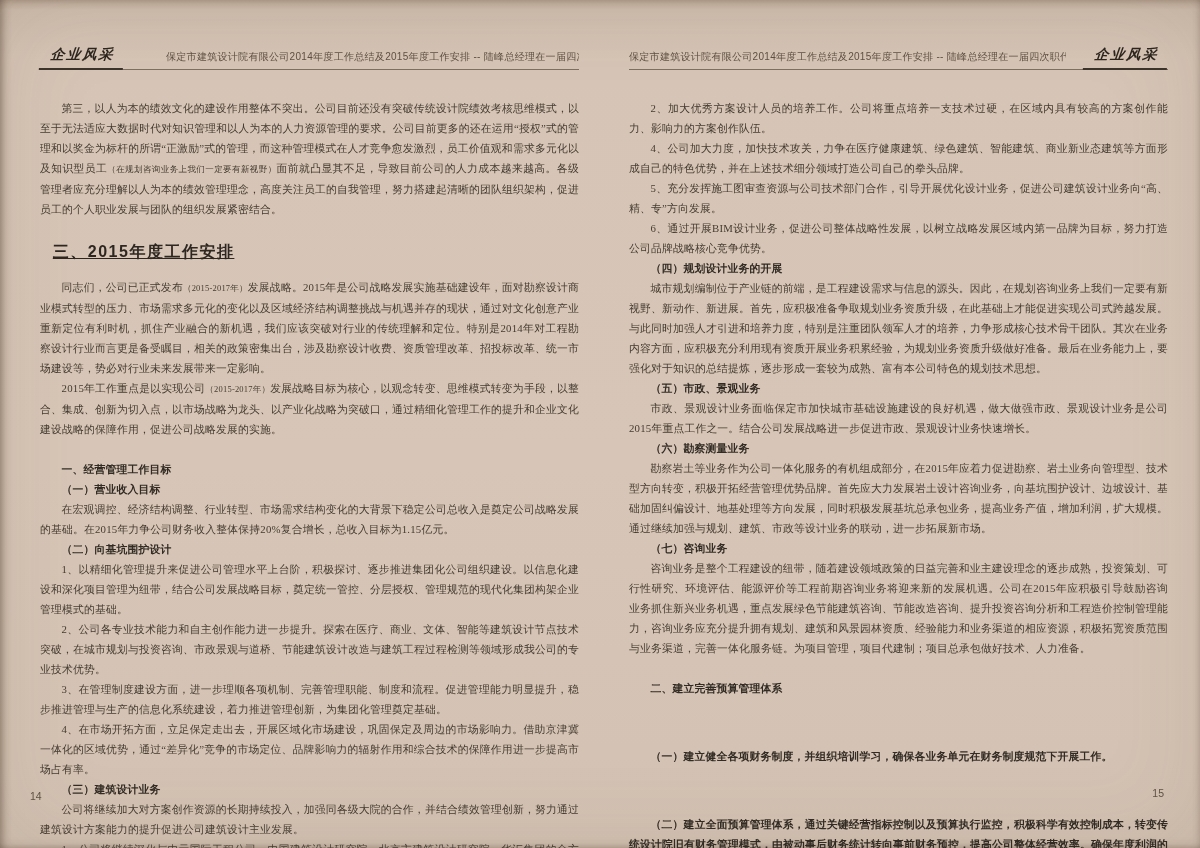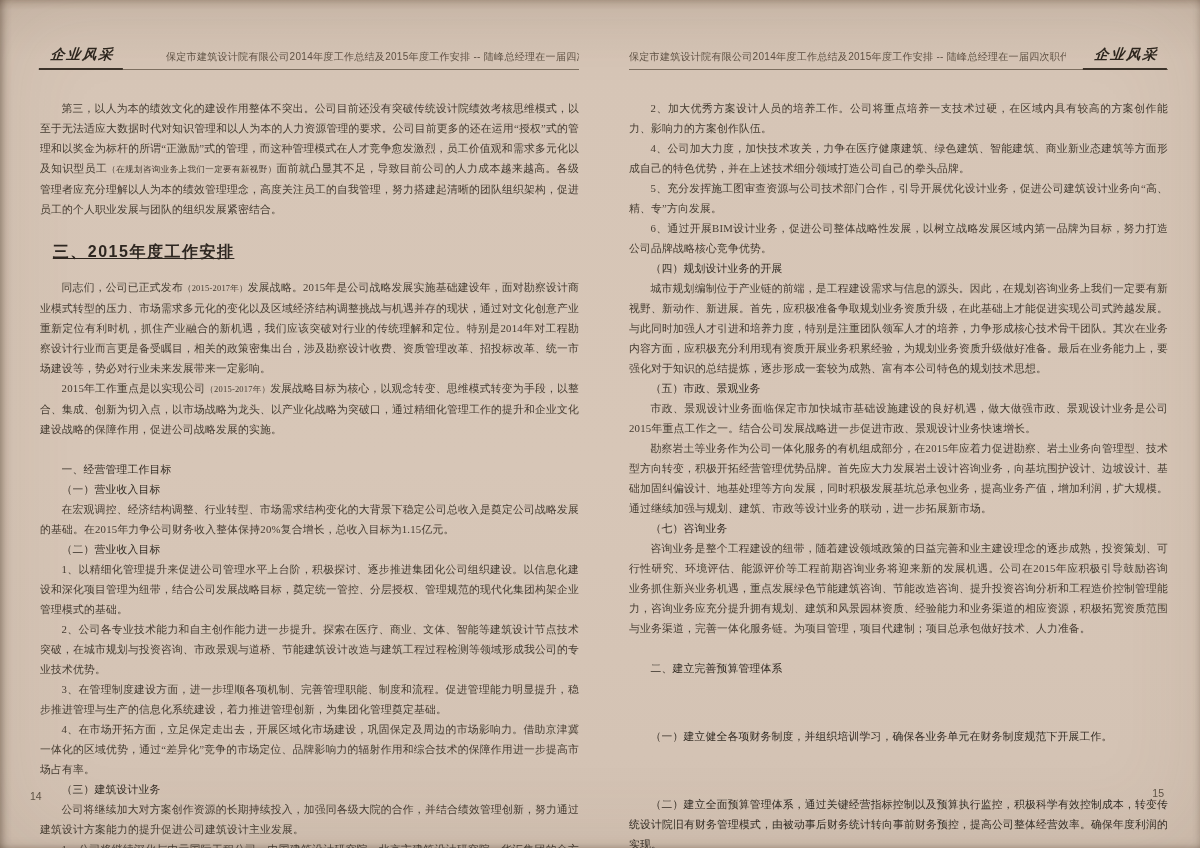--- a/index.html
+++ b/index.html
@@ -33,21 +33,21 @@
     font-size:10px;color:#5d5042;letter-spacing:.3px;
     white-space:nowrap;overflow:hidden;
   }
   .page-left .run-title{margin-left:42px;}
   .page-right .run-title{flex:1;text-align:right;margin-right:18px;}
   .page-body{padding-top:28px;text-align:justify;}
   .blk{font-size:10.8px;line-height:20px;letter-spacing:.2px;}
   .p{text-indent:2em;}
   .h2,.h3,.pb{
     font-family:"Liberation Sans","DejaVu Sans",sans-serif;
-    font-weight:400;color:#322b23;text-indent:2em;
+    font-weight:700;color:#322b23;text-indent:2em;
   }
   .pb{text-indent:2em;margin-top:48px;}
   .h1{
     font-family:"Liberation Sans","DejaVu Sans",sans-serif;
     font-weight:700;font-size:16px;line-height:26px;color:#2e2721;
     letter-spacing:1.5px;text-indent:.8em;
     margin:20px 0 12px 0;
     text-decoration:underline;
   }
   .gap{margin-top:20px;}
@@ -72,21 +72,21 @@
         <span class="run-title">保定市建筑设计院有限公司2014年度工作总结及2015年度工作安排 -- 陆峰总经理在一届四次职代会暨2015年工作会议的讲话</span>
       </div>
       <div class="page-body">
           <div class="blk p"><span>第三，以人为本的绩效文化的建设作用整体不突出。公司目前还没有突破传统设计院绩效考核思维模式，以至于无法适应大数据时代对知识管理和以人为本的人力资源管理的要求。公司目前更多的还在运用“授权”式的管理和以奖金为标杆的所谓“正激励”式的管理，而这种管理模式在人才竞争愈发激烈，员工价值观和需求多元化以及知识型员工</span><span class="small">（在规划咨询业务上我们一定要有新视野）</span><span>面前就凸显其不足，导致目前公司的人力成本越来越高。各级管理者应充分理解以人为本的绩效管理理念，高度关注员工的自我管理，努力搭建起清晰的团队组织架构，促进员工的个人职业发展与团队的组织发展紧密结合。</span></div>
           <div class="blk h1"><span>三、2015年度工作安排</span></div>
           <div class="blk p"><span>同志们，公司已正式发布</span><span class="small">（2015-2017年）</span><span>发展战略。2015年是公司战略发展实施基础建设年，面对勘察设计商业模式转型的压力、市场需求多元化的变化以及区域经济结构调整挑战与机遇并存的现状，通过对文化创意产业重新定位有利时机，抓住产业融合的新机遇，我们应该突破对行业的传统理解和定位。特别是2014年对工程勘察设计行业而言更是备受瞩目，相关的政策密集出台，涉及勘察设计收费、资质管理改革、招投标改革、统一市场建设等，势必对行业未来发展带来一定影响。</span></div>
           <div class="blk p"><span>2015年工作重点是以实现公司</span><span class="small">（2015-2017年）</span><span>发展战略目标为核心，以观念转变、思维模式转变为手段，以整合、集成、创新为切入点，以市场战略为龙头、以产业化战略为突破口，通过精细化管理工作的提升和企业文化建设战略的保障作用，促进公司战略发展的实施。</span></div>
           <div class="blk h2 gap"><span>一、经营管理工作目标</span></div>
           <div class="blk h3"><span>（一）营业收入目标</span></div>
           <div class="blk p"><span>在宏观调控、经济结构调整、行业转型、市场需求结构变化的大背景下稳定公司总收入是奠定公司战略发展的基础。在2015年力争公司财务收入整体保持20%复合增长，总收入目标为1.15亿元。</span></div>
-          <div class="blk h3"><span>（二）营业收入目标</span></div>
+          <div class="blk h3"><span>（二）向基坑围护设计</span></div>
           <div class="blk p"><span>1、以精细化管理提升来促进公司管理水平上台阶，积极探讨、逐步推进集团化公司组织建设。以信息化建设和深化项目管理为纽带，结合公司发展战略目标，奠定统一管控、分层授权、管理规范的现代化集团构架企业管理模式的基础。</span></div>
           <div class="blk p"><span>2、公司各专业技术能力和自主创作能力进一步提升。探索在医疗、商业、文体、智能等建筑设计节点技术突破，在城市规划与投资咨询、市政景观与道桥、节能建筑设计改造与建筑工程过程检测等领域形成我公司的专业技术优势。</span></div>
           <div class="blk p"><span>3、在管理制度建设方面，进一步理顺各项机制、完善管理职能、制度和流程。促进管理能力明显提升，稳步推进管理与生产的信息化系统建设，着力推进管理创新，为集团化管理奠定基础。</span></div>
           <div class="blk p"><span>4、在市场开拓方面，立足保定走出去，开展区域化市场建设，巩固保定及周边的市场影响力。借助京津冀一体化的区域优势，通过“差异化”竞争的市场定位、品牌影响力的辐射作用和综合技术的保障作用进一步提高市场占有率。</span></div>
           <div class="blk h3"><span>（三）建筑设计业务</span></div>
           <div class="blk p"><span>公司将继续加大对方案创作资源的长期持续投入，加强同各级大院的合作，并结合绩效管理创新，努力通过建筑设计方案能力的提升促进公司建筑设计主业发展。</span></div>
           <div class="blk p"><span>1、公司将继续深化与中元国际工程公司、中国建筑设计研究院、北京市建筑设计研究院、华汇集团的全方位合作，并在合作中不断学习、总结和提升。</span></div>
         </div>
     </div>
 
@@ -97,20 +97,21 @@
       </div>
       <div class="page-body">
           <div class="blk p"><span>2、加大优秀方案设计人员的培养工作。公司将重点培养一支技术过硬，在区域内具有较高的方案创作能力、影响力的方案创作队伍。</span></div>
           <div class="blk p"><span>4、公司加大力度，加快技术攻关，力争在医疗健康建筑、绿色建筑、智能建筑、商业新业态建筑等方面形成自己的特色优势，并在上述技术细分领域打造公司自己的拳头品牌。</span></div>
           <div class="blk p"><span>5、充分发挥施工图审查资源与公司技术部门合作，引导开展优化设计业务，促进公司建筑设计业务向“高、精、专”方向发展。</span></div>
           <div class="blk p"><span>6、通过开展BIM设计业务，促进公司整体战略性发展，以树立战略发展区域内第一品牌为目标，努力打造公司品牌战略核心竞争优势。</span></div>
           <div class="blk h3"><span>（四）规划设计业务的开展</span></div>
           <div class="blk p"><span>城市规划编制位于产业链的前端，是工程建设需求与信息的源头。因此，在规划咨询业务上我们一定要有新视野、新动作、新进展。首先，应积极准备争取规划业务资质升级，在此基础上才能促进实现公司式跨越发展。与此同时加强人才引进和培养力度，特别是注重团队领军人才的培养，力争形成核心技术骨干团队。其次在业务内容方面，应积极充分利用现有资质开展业务积累经验，为规划业务资质升级做好准备。最后在业务能力上，要强化对于知识的总结提炼，逐步形成一套较为成熟、富有本公司特色的规划技术思想。</span></div>
           <div class="blk h3"><span>（五）市政、景观业务</span></div>
           <div class="blk p"><span>市政、景观设计业务面临保定市加快城市基础设施建设的良好机遇，做大做强市政、景观设计业务是公司2015年重点工作之一。结合公司发展战略进一步促进市政、景观设计业务快速增长。</span></div>
+          <div class="blk h3"><span>（六）勘察测量业务</span></div>
           <div class="blk p"><span>勘察岩土等业务作为公司一体化服务的有机组成部分，在2015年应着力促进勘察、岩土业务向管理型、技术型方向转变，积极开拓经营管理优势品牌。首先应大力发展岩土设计咨询业务，向基坑围护设计、边坡设计、基础加固纠偏设计、地基处理等方向发展，同时积极发展基坑总承包业务，提高业务产值，增加利润，扩大规模。通过继续加强与规划、建筑、市政等设计业务的联动，进一步拓展新市场。</span></div>
           <div class="blk h3"><span>（七）咨询业务</span></div>
           <div class="blk p"><span>咨询业务是整个工程建设的纽带，随着建设领域政策的日益完善和业主建设理念的逐步成熟，投资策划、可行性研究、环境评估、能源评价等工程前期咨询业务将迎来新的发展机遇。公司在2015年应积极引导鼓励咨询业务抓住新兴业务机遇，重点发展绿色节能建筑咨询、节能改造咨询、提升投资咨询分析和工程造价控制管理能力，咨询业务应充分提升拥有规划、建筑和风景园林资质、经验能力和业务渠道的相应资源，积极拓宽资质范围与业务渠道，完善一体化服务链。为项目管理，项目代建制；项目总承包做好技术、人力准备。</span></div>
           <div class="blk h2 gap"><span>二、建立完善预算管理体系</span></div>
           <div class="blk pb"><span>（一）建立健全各项财务制度，并组织培训学习，确保各业务单元在财务制度规范下开展工作。</span></div>
           <div class="blk pb"><span>（二）建立全面预算管理体系，通过关键经营指标控制以及预算执行监控，积极科学有效控制成本，转变传统设计院旧有财务管理模式，由被动事后财务统计转向事前财务预控，提高公司整体经营效率。确保年度利润的实现。</span></div>
         </div>
     </div>
 
   </div>

